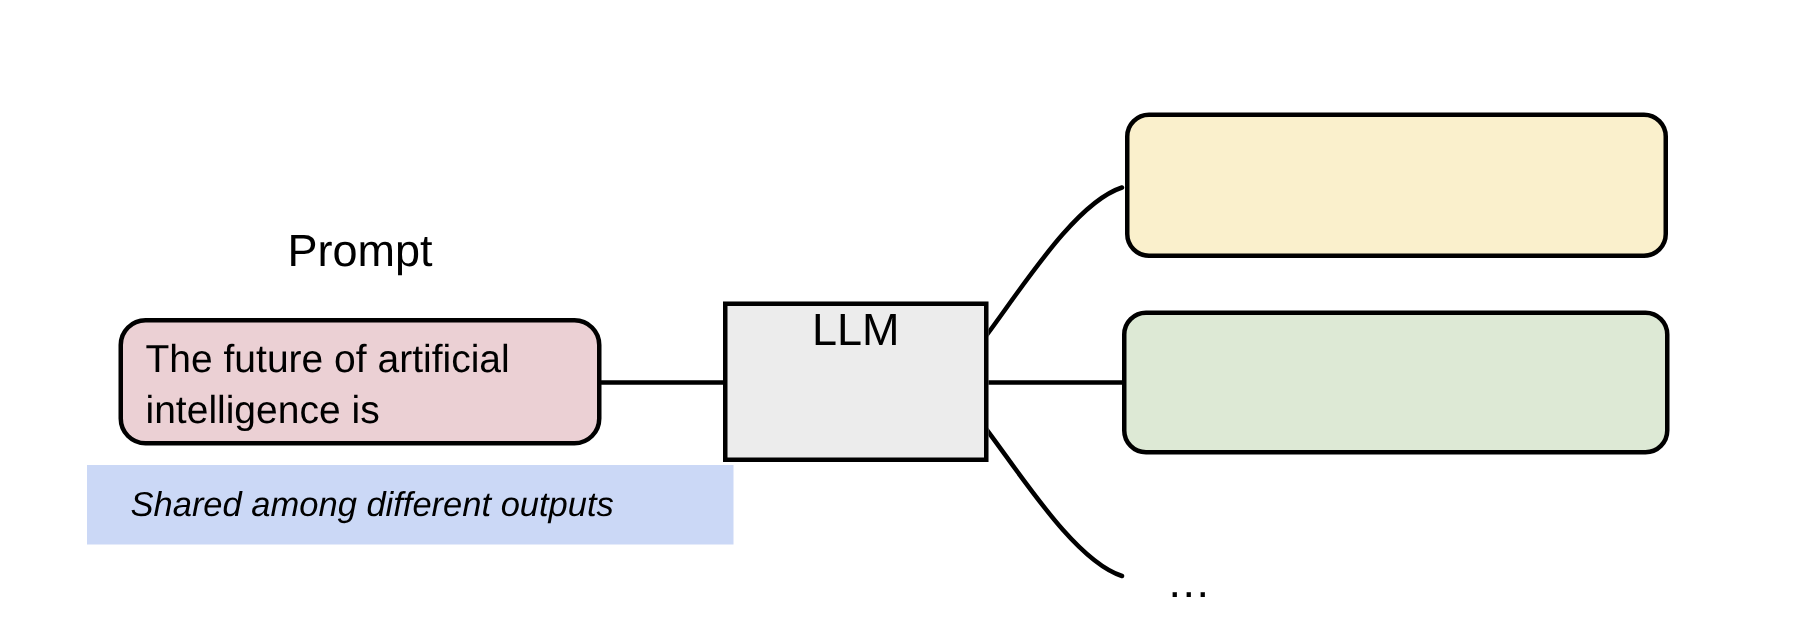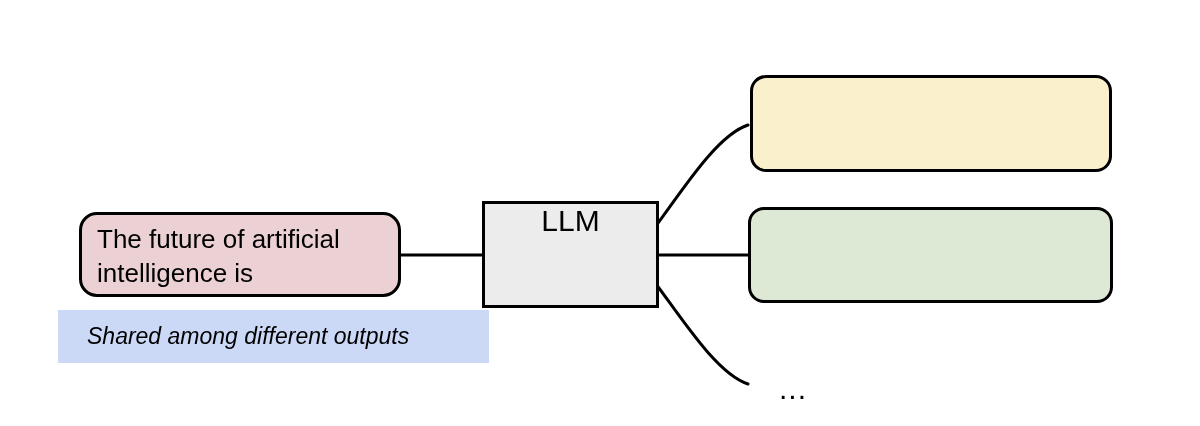--- a/index.html
+++ b/index.html
@@ -113,20 +113,21 @@
 
 <div class="canvas">
 
   <svg class="connectors" viewBox="0 0 1200 426" xmlns="http://www.w3.org/2000/svg">
     <path d="M401 255 L482 255"></path>
     <path d="M630 254 C655 240 705 139 748 125"></path>
     <path d="M630 255 L748 255"></path>
     <path d="M630 256 C655 270 705 370 748 384"></path>
   </svg>
 
+  <div class="heading prompt-label">Prompt</div>
 
   <div class="box prompt-box" style="background-color: rgb(235, 208, 212);">
     <span>The future of artificial intelligence is</span>
   </div>
 
   <div class="note" style="background-color: rgb(203, 216, 246);">Shared among different outputs</div>
 
   <div class="box llm-box" style="background-color: rgb(236, 236, 236);">
     <span>LLM</span>
   </div>

